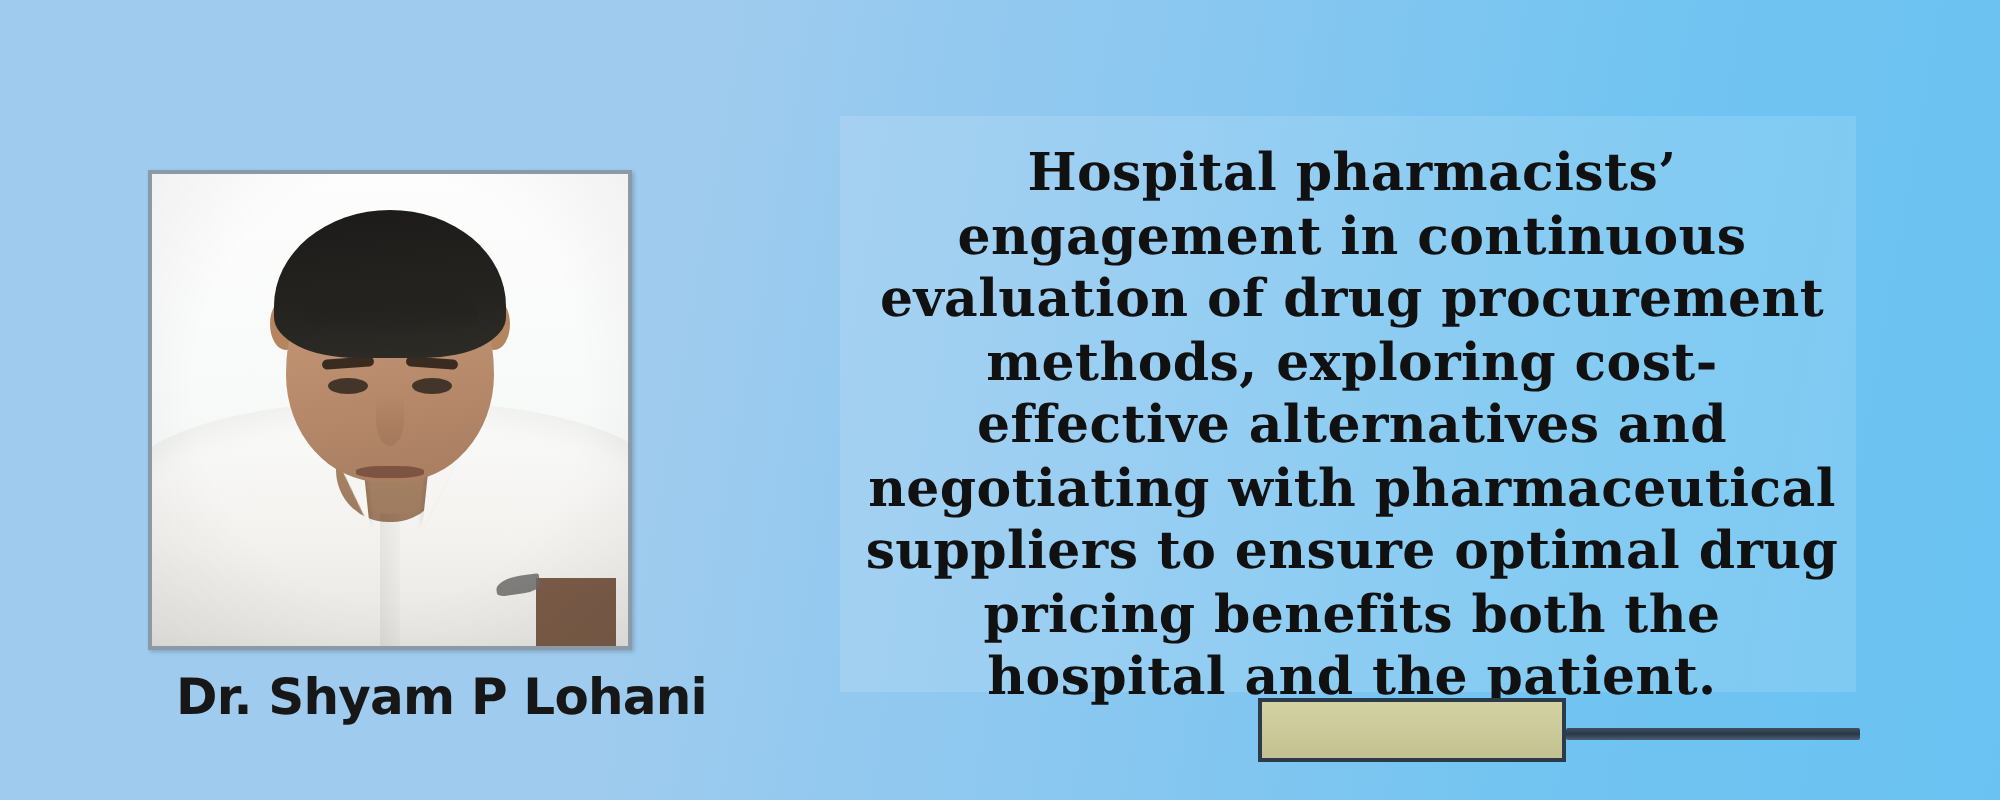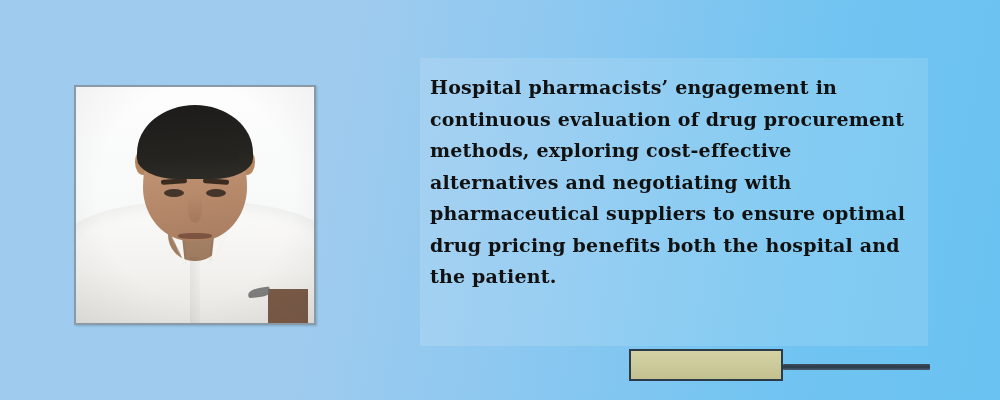--- a/index.html
+++ b/index.html
@@ -229,24 +229,24 @@
     color: #171717;
     white-space: nowrap;
   }
 
   
   .quote-text {
     position: absolute;
     left: 430px;
     top: 72px;
     width: 492px;
-    text-align: left;
+    text-align: center;
     font-family: "DejaVu Serif", "Liberation Serif", serif;
     font-weight: bold;
-    font-size: 19px;
+    font-size: 26px;
     line-height: 31.5px;
     letter-spacing: 0.2px;
     color: #111111;
   }
 
   
   .deco-bar {
     position: absolute;
     left: 629px;
     top: 349px;
@@ -290,19 +290,20 @@
         <div class="eye-l"></div>
         <div class="eye-r"></div>
         <div class="nose"></div>
         <div class="mouth"></div>
       </div>
       <div class="hair"></div>
       <div class="vignette"></div>
     </div>
   </div>
 
+  <div class="name-caption">Dr. Shyam P Lohani</div>
 
   <div class="quote-text">Hospital pharmacists’ engagement in continuous evaluation of drug procurement methods, exploring cost-effective alternatives and negotiating with pharmaceutical suppliers to ensure optimal drug pricing benefits both the hospital and the patient.</div>
 
   <div class="deco-bar"></div>
   <div class="deco-line"></div>
 
 </div>
 
 </body></html>

